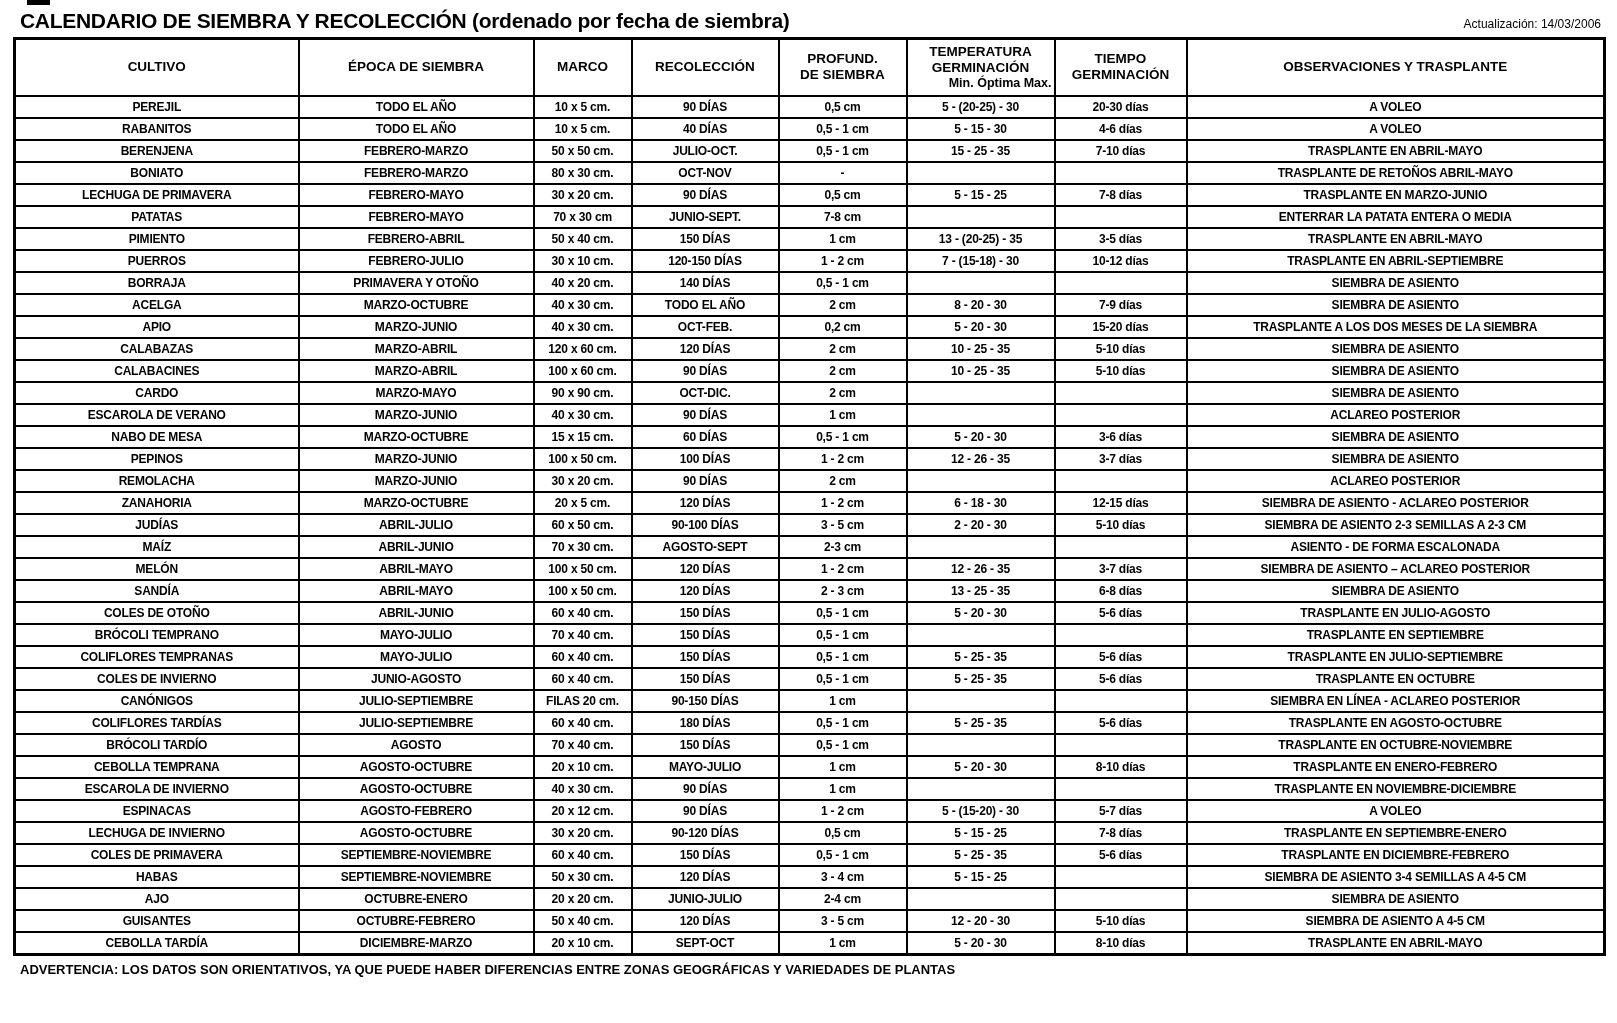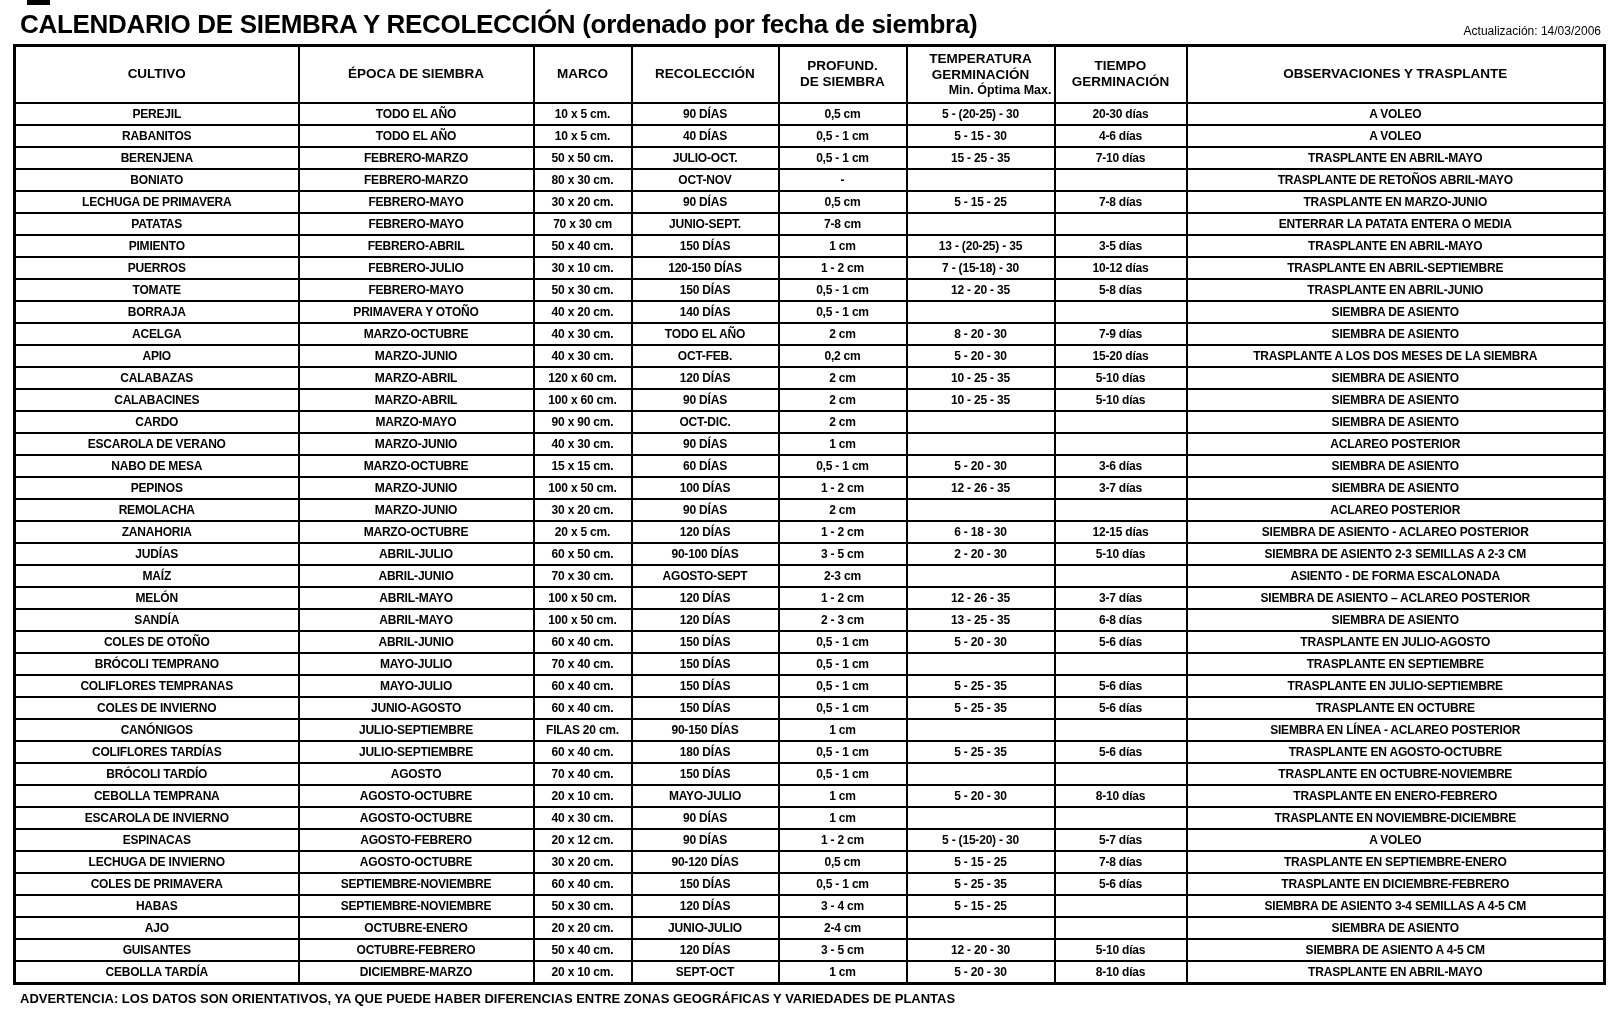--- a/index.html
+++ b/index.html
@@ -12,21 +12,21 @@
   }
   .scan-artifact {
     position: absolute; left: 27px; top: 0;
     width: 23px; height: 5px; background: #000;
   }
   .topbar {
     display: flex; justify-content: space-between; align-items: flex-end;
     padding: 9px 16px 4px 20px;
   }
   .page-title {
-    font-size: 26px; font-weight: bold; letter-spacing: -0.3px;
+    font-size: 21px; font-weight: bold; letter-spacing: -0.3px;
     white-space: nowrap;
   }
   .update-label {
     font-size: 12px; font-weight: normal; white-space: nowrap;
     padding-bottom: 2px;
   }
   table.crops {
     border-collapse: collapse; table-layout: fixed;
     width: 1590px; margin-left: 13px;
     border: 3px solid #000;
@@ -179,30 +179,20 @@
         <td>PUERROS</td>
         <td>FEBRERO-JULIO</td>
         <td>30 x 10 cm.</td>
         <td>120-150 DÍAS</td>
         <td>1 - 2 cm</td>
         <td>7 - (15-18) - 30</td>
         <td>10-12 días</td>
         <td>TRASPLANTE EN ABRIL-SEPTIEMBRE</td>
       </tr>
       <tr>
-        <td>TOMATE</td>
-        <td>FEBRERO-MAYO</td>
-        <td>50 x 30 cm.</td>
-        <td>150 DÍAS</td>
-        <td>0,5 - 1 cm</td>
-        <td>12 - 20 - 35</td>
-        <td>5-8 días</td>
-        <td>TRASPLANTE EN ABRIL-JUNIO</td>
-      </tr>
-      <tr>
         <td>BORRAJA</td>
         <td>PRIMAVERA Y OTOÑO</td>
         <td>40 x 20 cm.</td>
         <td>140 DÍAS</td>
         <td>0,5 - 1 cm</td>
         <td></td>
         <td></td>
         <td>SIEMBRA DE ASIENTO</td>
       </tr>
       <tr>

